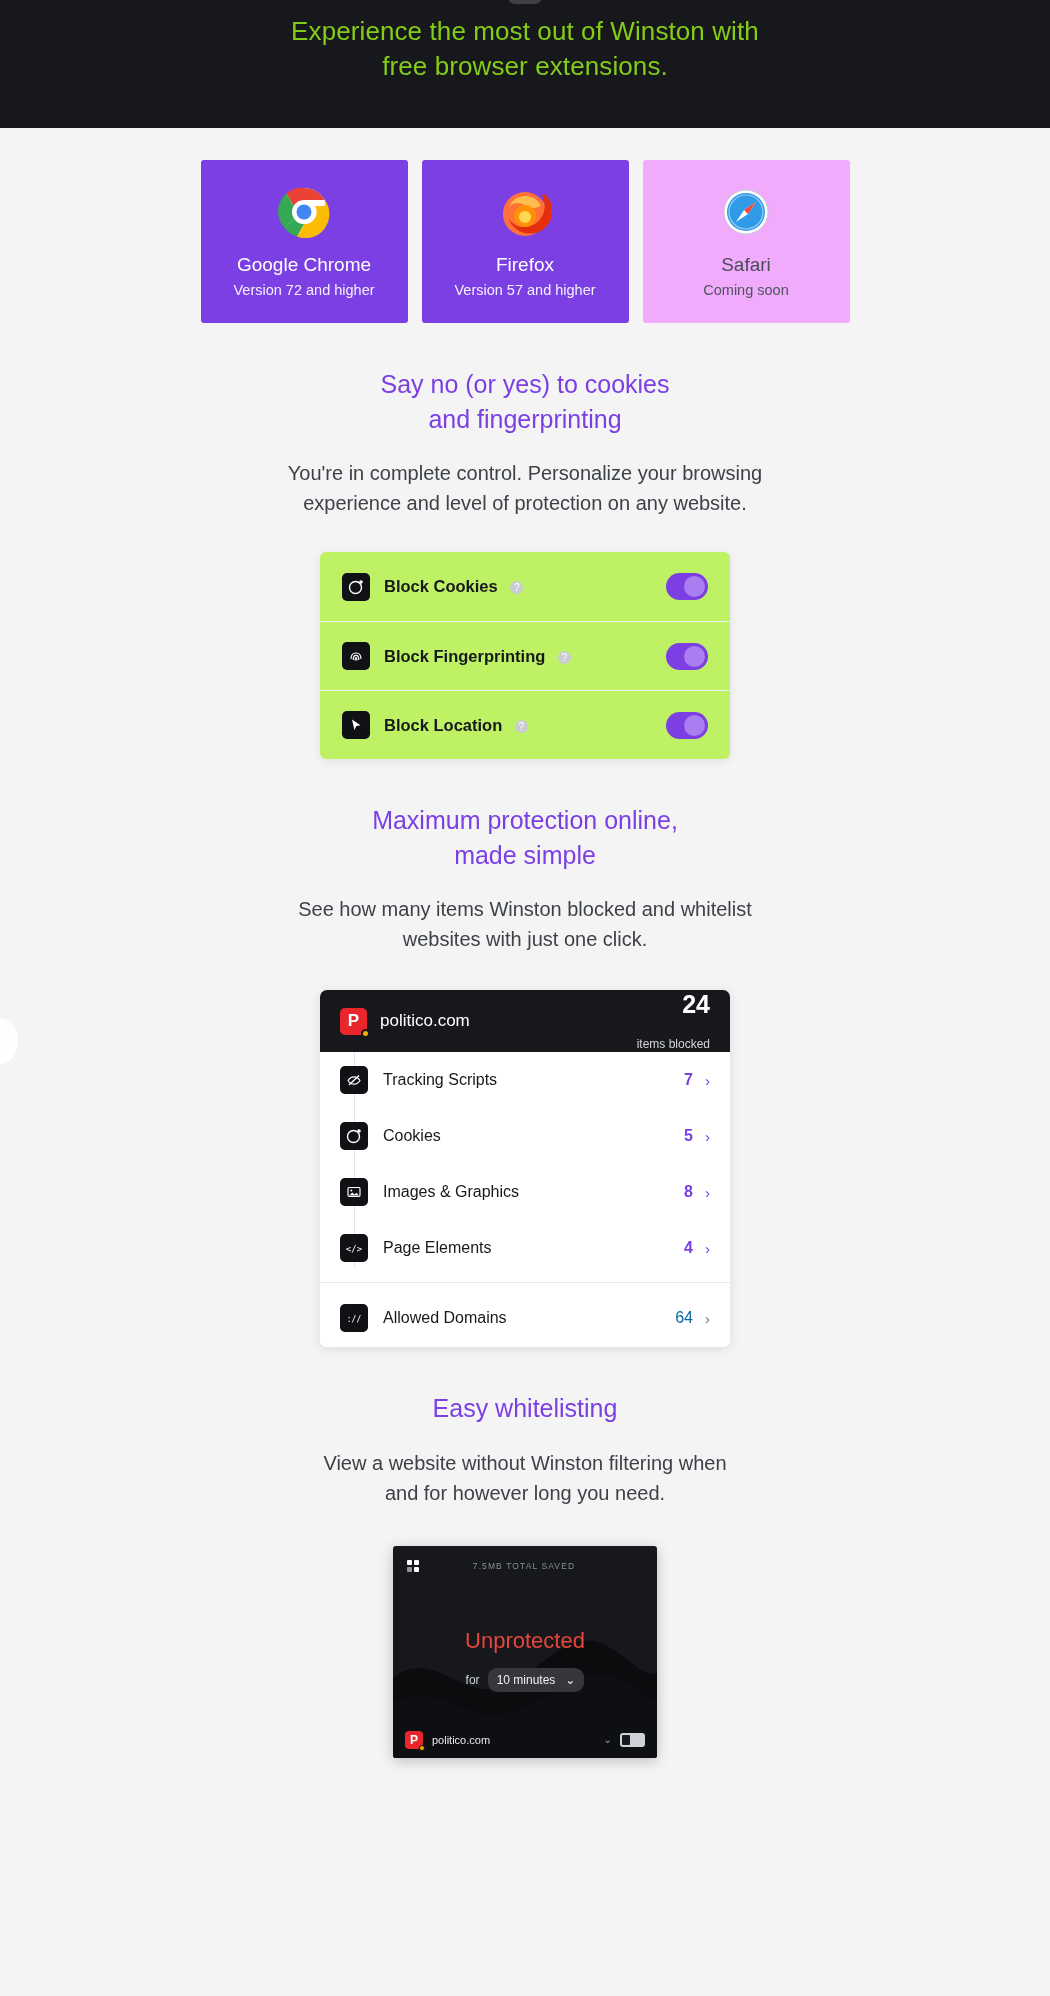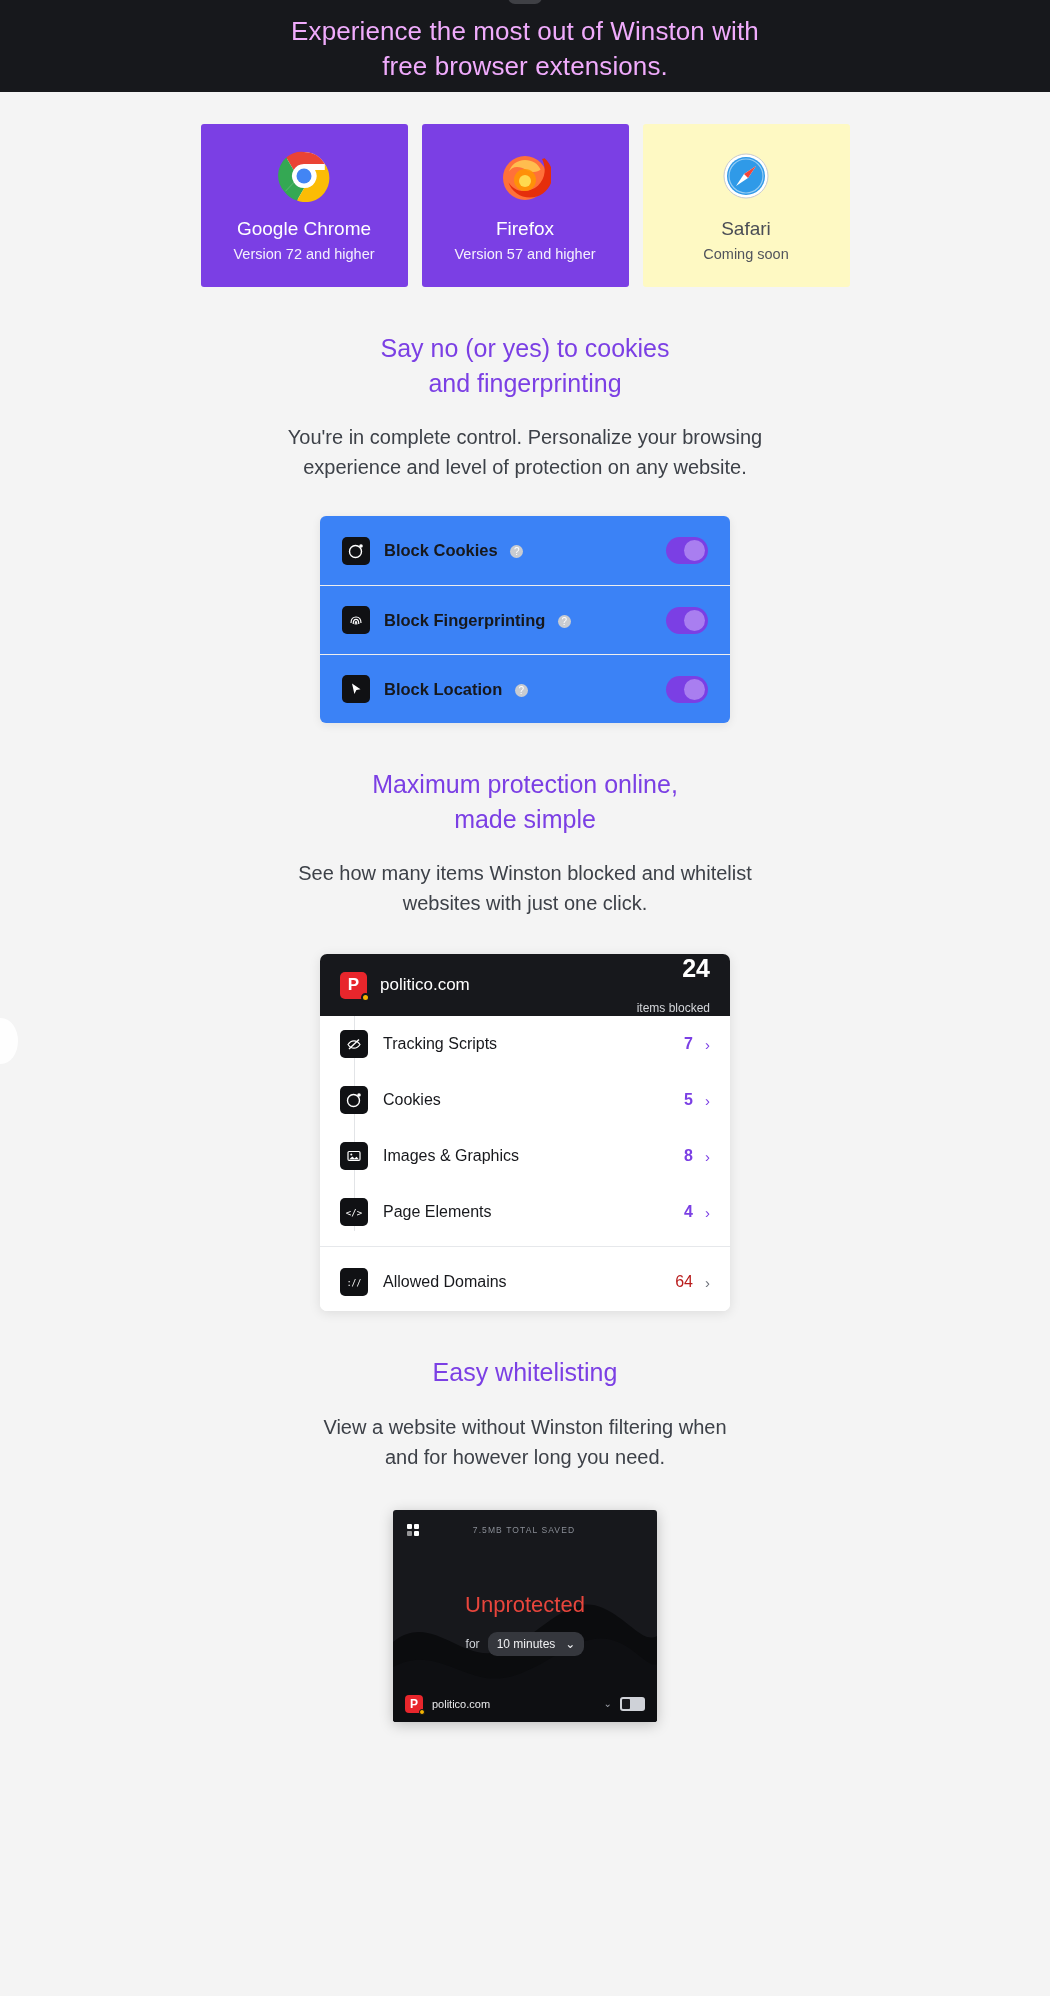--- a/index.html
+++ b/index.html
@@ -7,25 +7,25 @@
     margin: 0; padding: 0;
     width: 1050px;
     background: #f4f4f4;
     font-family: "Liberation Sans", sans-serif;
   }
   body { width: 1050px; min-height: 1996px; position: relative; overflow-x: hidden; }
 
   
   .hero {
     background: #17181c;
-    color: #f0abfc;
+    color: #84cc16;
     padding: 0 0 28px 0;
     text-align: center;
     position: relative;
-    height: 92px;
+    height: 128px;
   }
   .hero-nub {
     position: absolute;
     top: -10px;
     left: 50%;
     transform: translateX(-50%);
     width: 34px; height: 14px;
     background: #3f4045;
     border-radius: 7px;
   }
@@ -49,21 +49,21 @@
     height: 163px;
     border-radius: 3px;
     display: flex;
     flex-direction: column;
     align-items: center;
     justify-content: center;
     color: #ffffff;
     background: #7b3fe4;
   }
   .browser-card.muted {
-    background: #fef9c3;
+    background: #f0abfc;
     color: #4a4d55;
   }
   .browser-icon {
     width: 52px; height: 52px;
     margin-bottom: 16px;
     display: flex; align-items: center; justify-content: center;
   }
   .browser-name {
     font-size: 19px;
     margin-bottom: 6px;
@@ -89,21 +89,21 @@
     font-size: 20px;
     line-height: 1.5;
     margin: 0;
     padding: 22px 0 0 0;
   }
 
   
   .panel {
     width: 410px;
     margin: 34px auto 0 auto;
-    background: #3b82f6;
+    background: #bef264;
     border-radius: 6px;
     box-shadow: 0 2px 10px rgba(0,0,0,0.08);
     overflow: hidden;
     text-align: left;
   }
   .toggle-row {
     display: flex;
     align-items: center;
     height: 69px;
     padding: 0 22px;
@@ -203,21 +203,21 @@
     position: relative;
   }
   .blocked-row .sq-icon { margin-right: 15px; }
   .blocked-name { font-size: 16px; color: #17181c; }
   .blocked-count {
     font-size: 16px;
     color: #7b3fe4;
     font-weight: bold;
     margin-right: 12px;
   }
-  .blocked-count.grey { color: #b91c1c; font-weight: normal; text-align: center; }
+  .blocked-count.grey { color: #0369a1; font-weight: normal; text-align: center; }
   .chev { color: #7b3fe4; font-size: 15px; }
   .chev.grey { color: #6c7079; }
   .rail {
     position: absolute;
     left: 33.5px; top: 0; bottom: 0;
     width: 1px;
     background: #e2e4e7;
     z-index: 0;
   }
   .blocked-row > * { position: relative; z-index: 1; }

